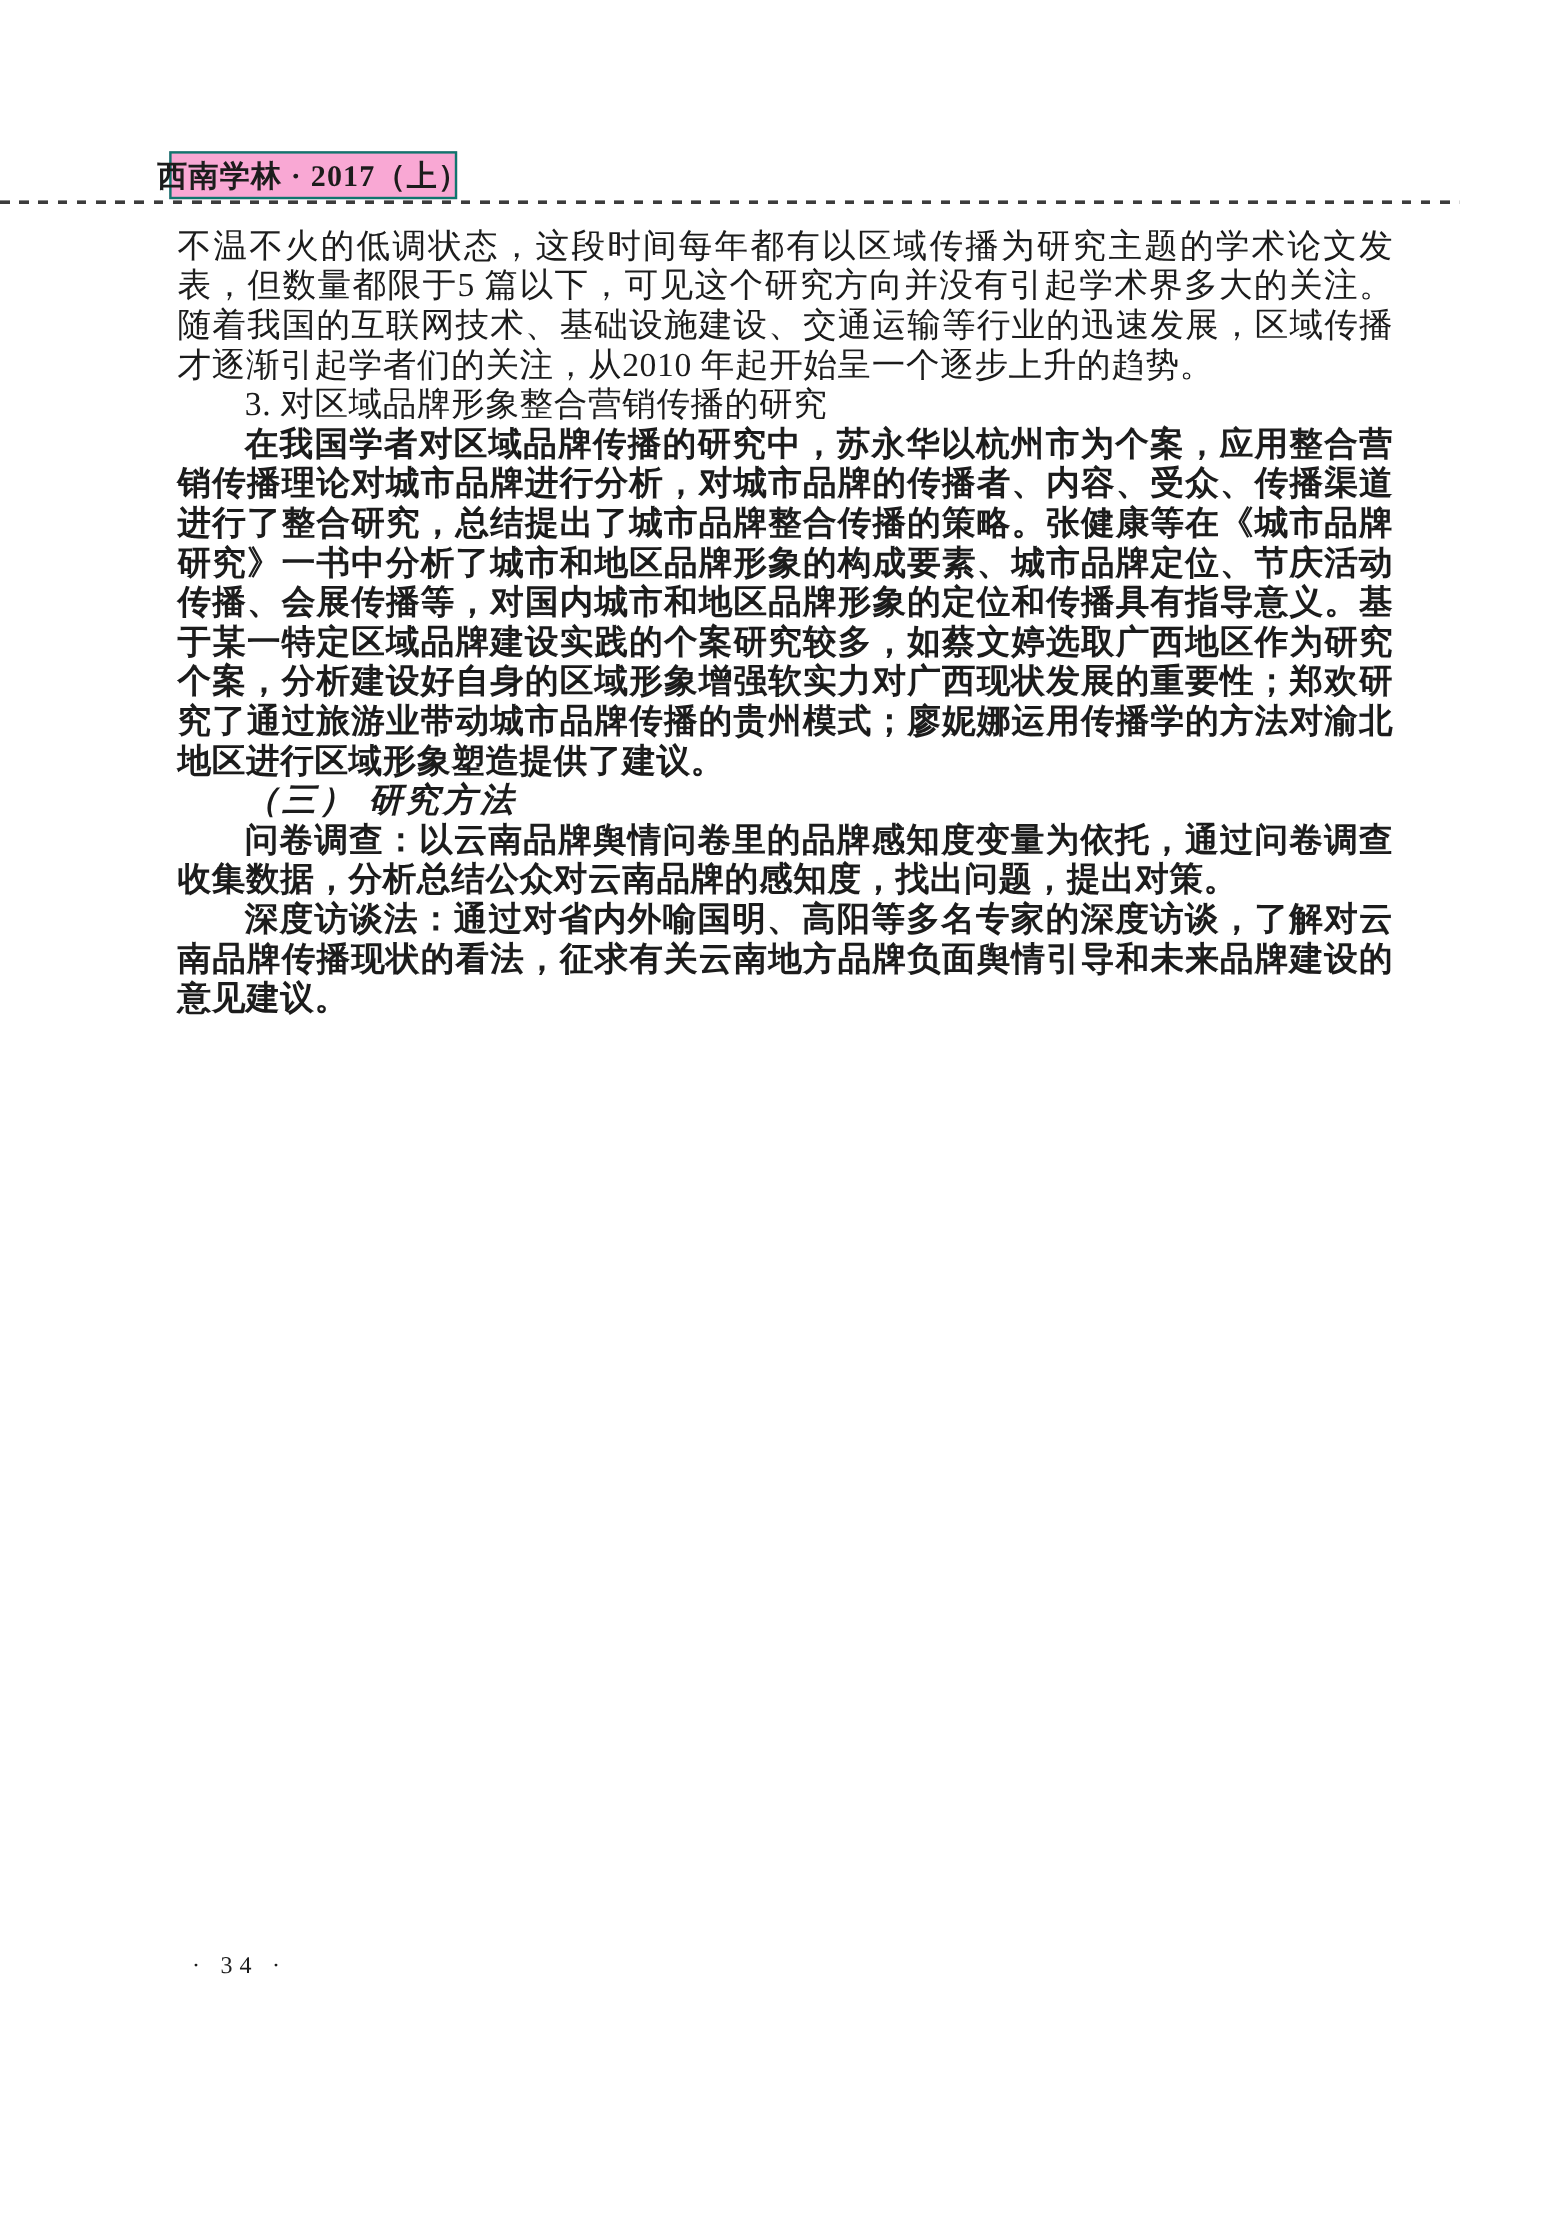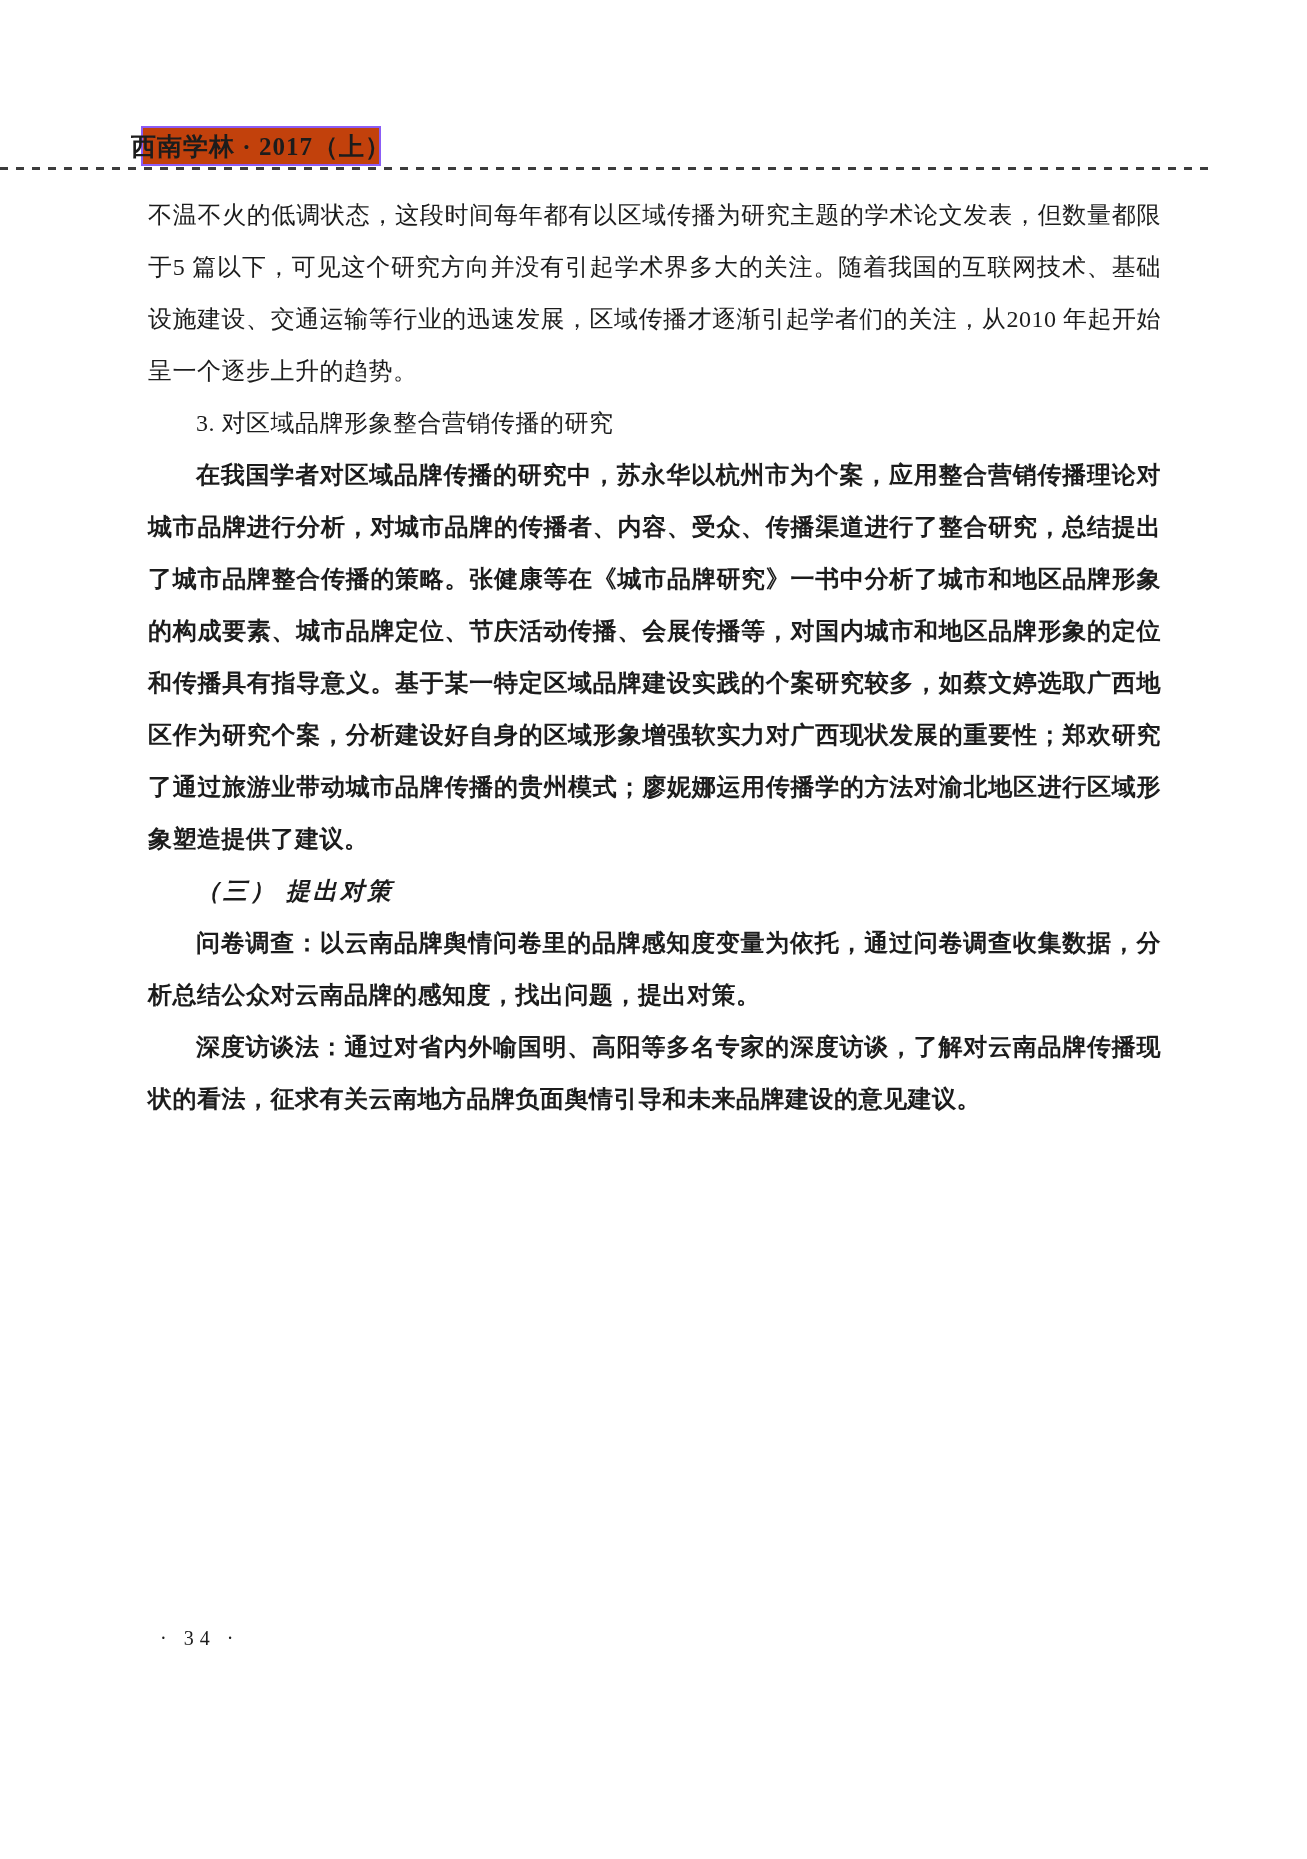--- a/index.html
+++ b/index.html
@@ -18,22 +18,22 @@
     inset: 0;
     background: #ffffff;
   }
   
   .journal-box {
     position: absolute;
     left: 141px;
     top: 126px;
     width: 240px;
     height: 40px;
-    background: #c2410c;
-    border: 2px solid #8b5cf6;
+    background: #f9a8d4;
+    border: 2px solid #0f766e;
     box-sizing: border-box;
     display: flex;
     align-items: center;
     justify-content: center;
   }
   .journal-box .journal-title {
     font-size: 25px;
     font-weight: bold;
     letter-spacing: 1px;
     white-space: nowrap;
@@ -50,22 +50,22 @@
       #3c3c3c 0px, #3c3c3c 8px,
       transparent 8px, transparent 16px
     );
   }
   
   .content {
     position: absolute;
     left: 148px;
     top: 189px;
     width: 1013px;
-    font-size: 24px;
-    line-height: 52px;
+    font-size: 28px;
+    line-height: 33px;
     text-align: justify;
     letter-spacing: 0.5px;
   }
   .content p {
     margin: 0;
     padding: 0;
   }
   .indent {
     text-indent: 2em;
     font-weight: bold;
@@ -100,21 +100,21 @@
   <div class="dashed-rule"></div>
 
   <div class="content">
     <p>不温不火的低调状态，这段时间每年都有以区域传播为研究主题的学术论文发表，但数量都限于5 篇以下，可见这个研究方向并没有引起学术界多大的关注。随着我国的互联网技术、基础设施建设、交通运输等行业的迅速发展，区域传播才逐渐引起学者们的关注，从2010 年起开始呈一个逐步上升的趋势。</p>
 
     <p class="section-heading">3. 对区域品牌形象整合营销传播的研究</p>
 
     <p class="indent">在我国学者对区域品牌传播的研究中，苏永华以杭州市为个案，应用整合营销传播理论对城市品牌进行分析，对城市品牌的传播者、内容、受众、传播渠道进行了整合研究，总结提出了城市品牌整合传播的策略。张健康等在《城市品牌研究》一书中分析了城市和地区品牌形象的构成要素、城市品牌定位、节庆活动传播、会展传播等，对国内城市和地区品牌形象的定位和传播具有指导意义。基于某一特定区域品牌建设实践的个案研究较多，如蔡文婷选取广西地区作为研究个案，分析建设好自身的区域形象增强软实力对广西现状发展的重要性；郑欢研究了通过旅游业带动城市品牌传播的贵州模式；廖妮娜运用传播学的方法对渝北地区进行区域形象塑造提供了建议。</p>
 
 
-    <p class="method-heading">（三） 提出对策</p>
+    <p class="method-heading">（三） 研究方法</p>
 
 
     <p class="indent">问卷调查：以云南品牌舆情问卷里的品牌感知度变量为依托，通过问卷调查收集数据，分析总结公众对云南品牌的感知度，找出问题，提出对策。</p>
 
     <p class="indent">深度访谈法：通过对省内外喻国明、高阳等多名专家的深度访谈，了解对云南品牌传播现状的看法，征求有关云南地方品牌负面舆情引导和未来品牌建设的意见建议。</p>
   </div>
 
   <div class="page-number">· 34 ·</div>
 
 </div>

